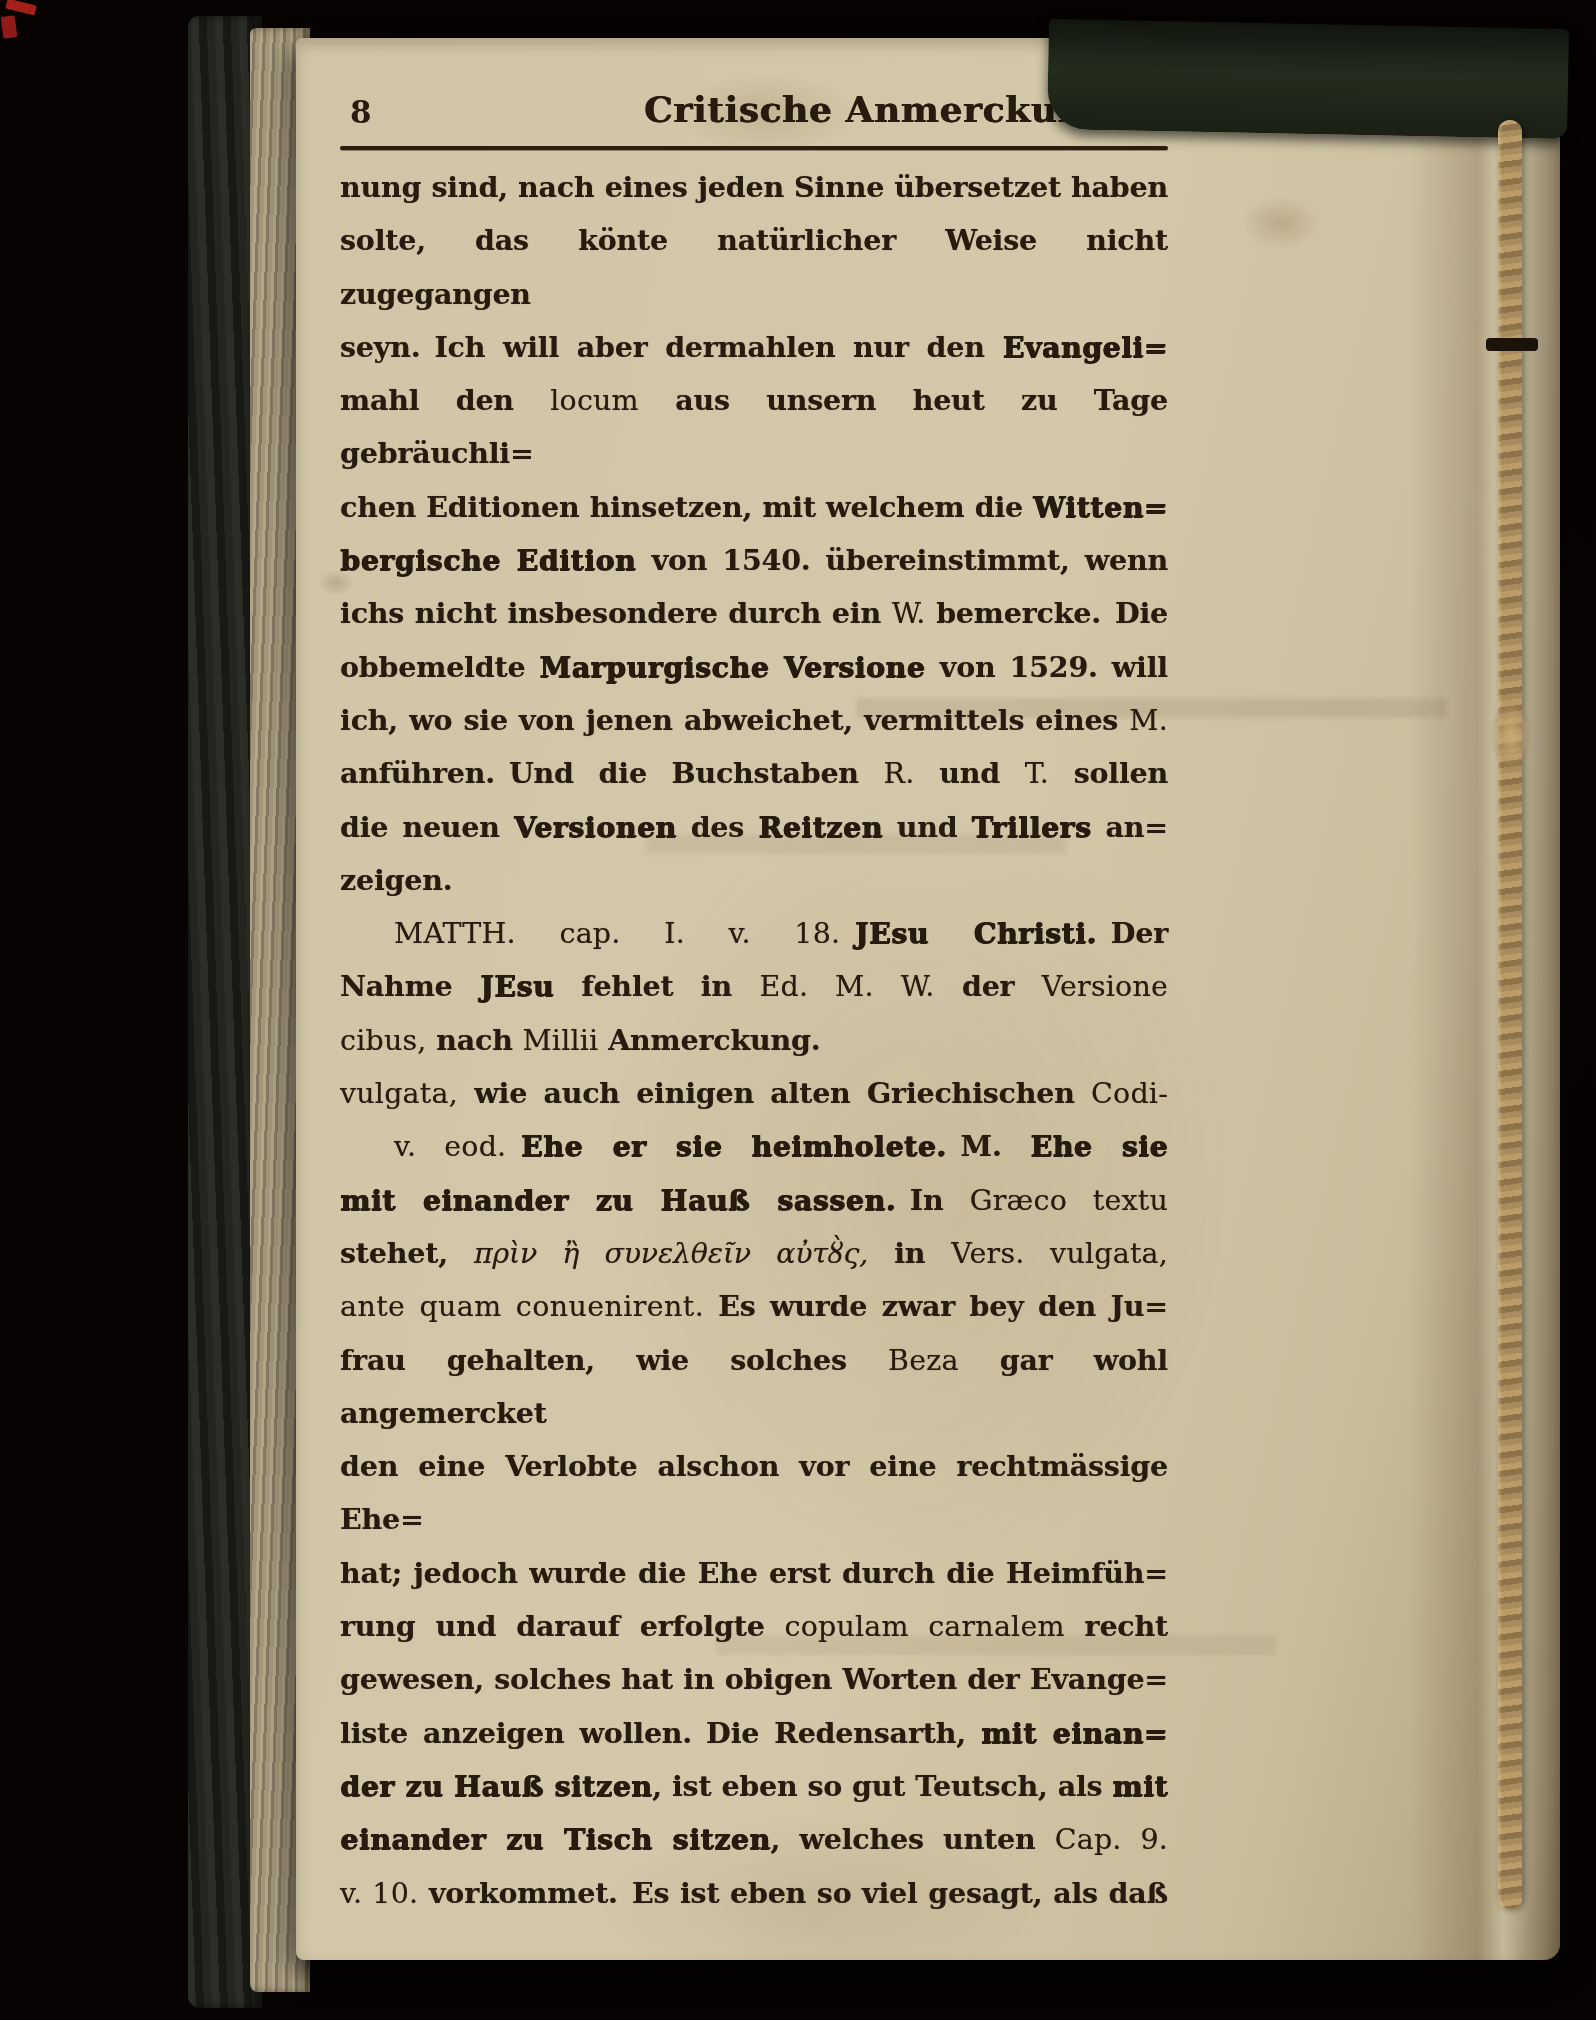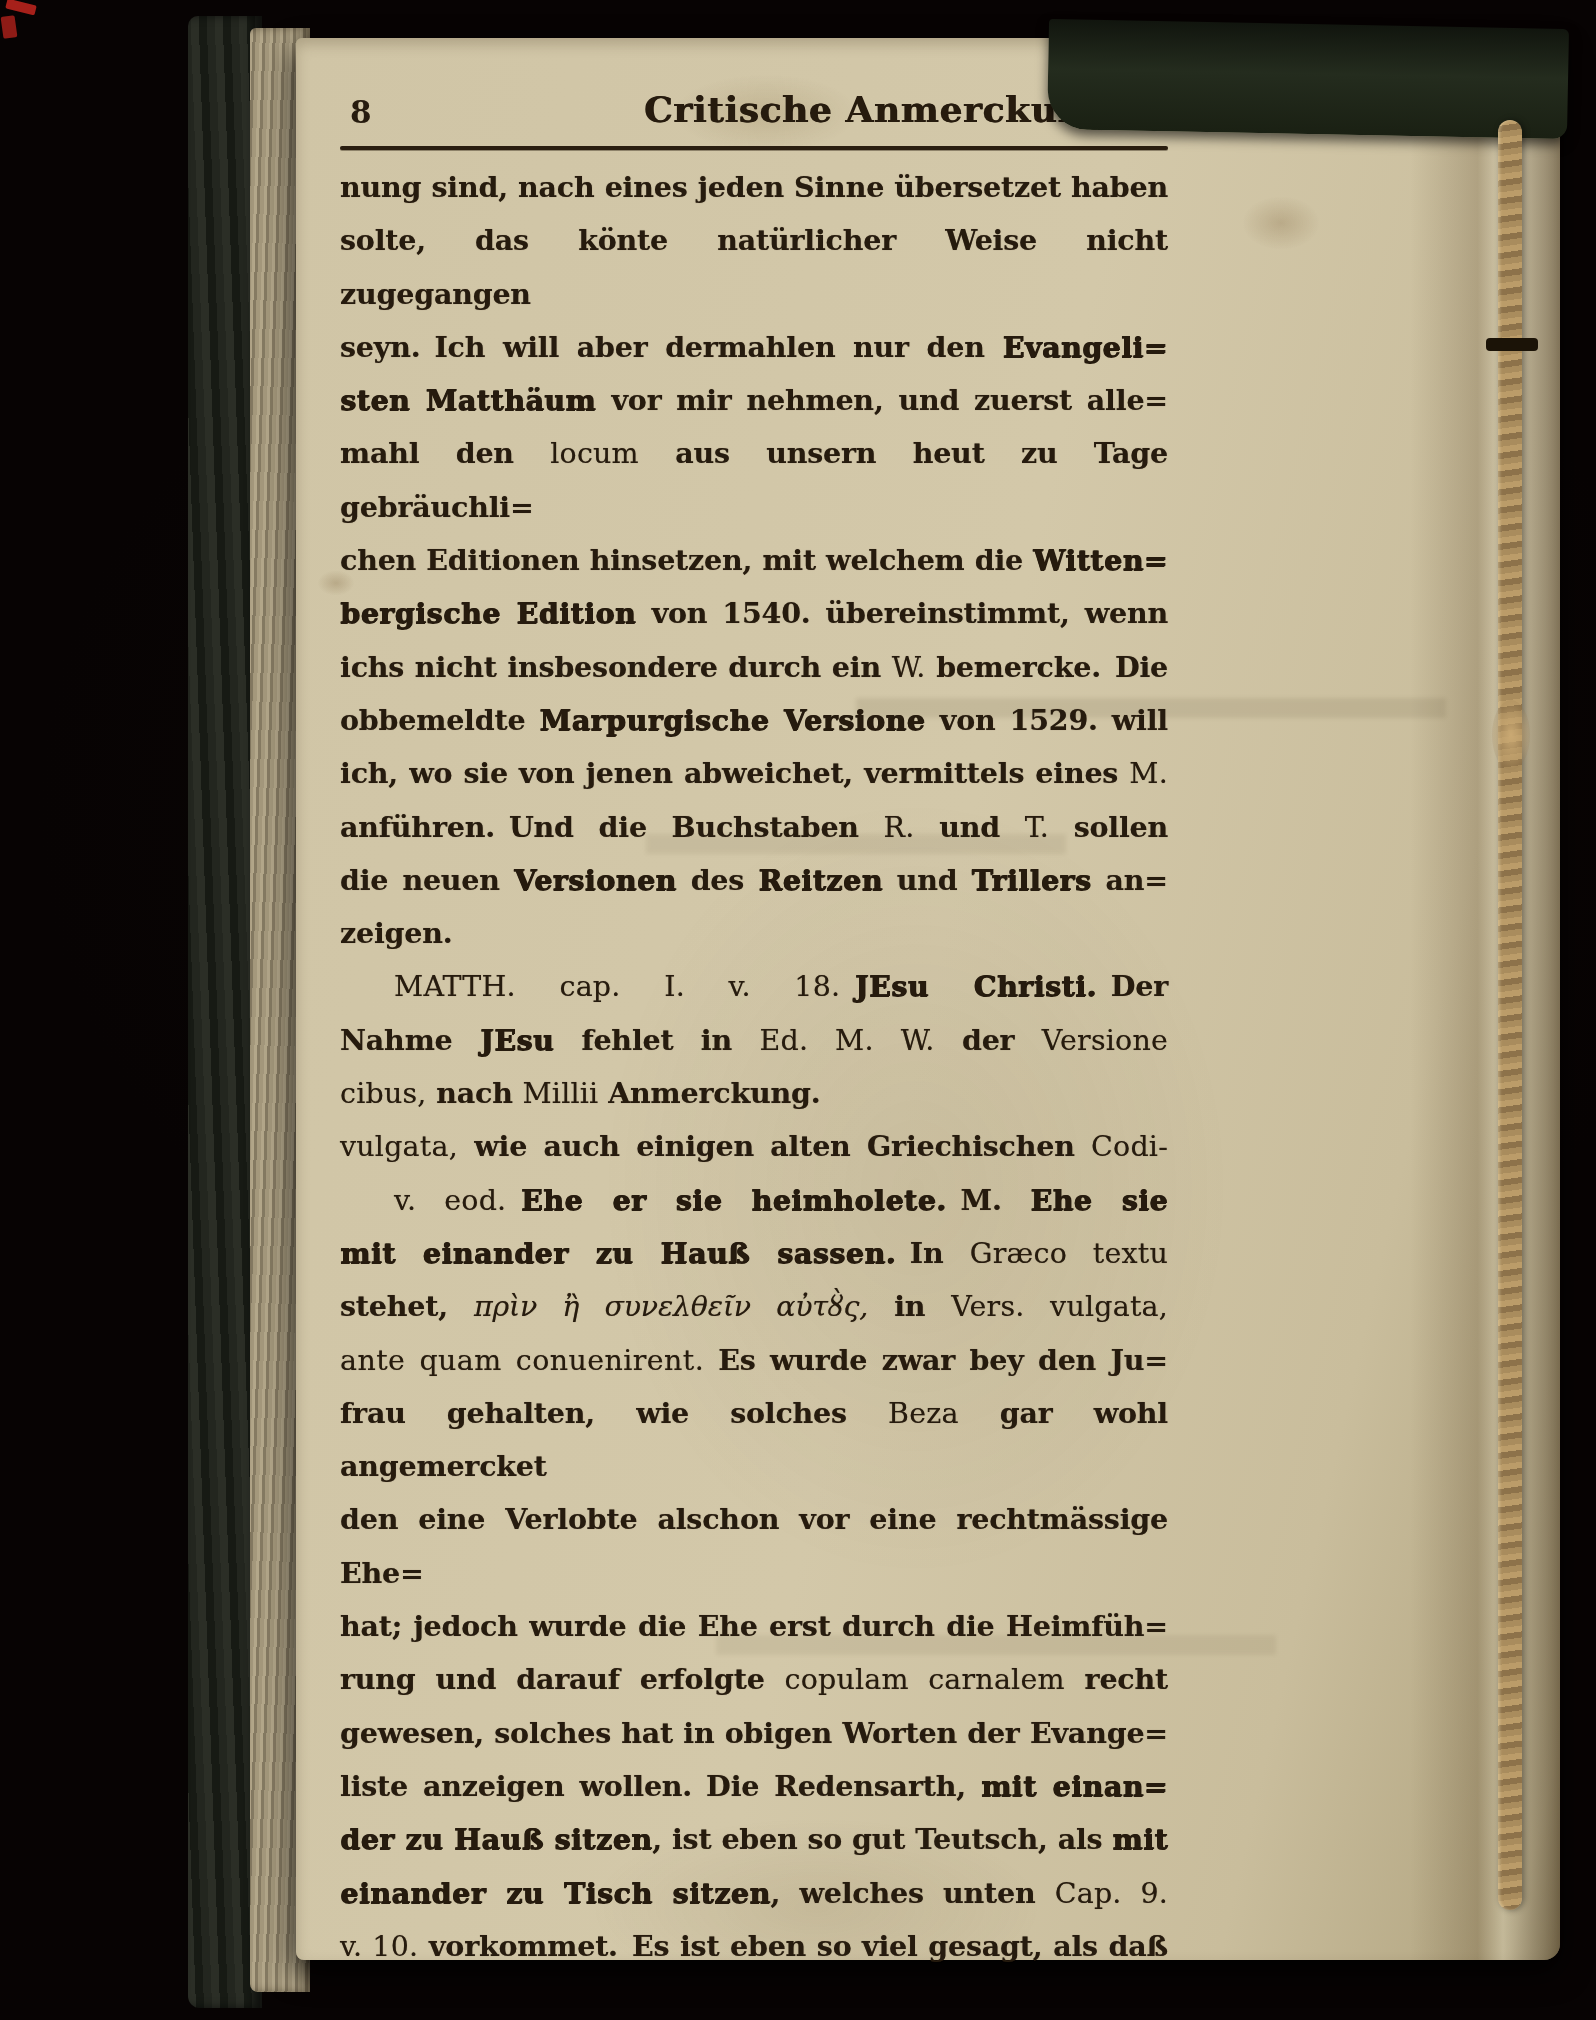--- a/index.html
+++ b/index.html
@@ -83,21 +83,20 @@
     <div class="textblock">
       <div class="hdr">
         <span class="pagenum">8</span>
         <span class="runtitle">Critische Anmerckungen</span>
       </div>
       <div class="rule"></div>
       <div class="lines" id="lines">
           <div class="line"><span class="s-f">nung sind, nach eines jeden Sinne übersetzet haben</span></div>
           <div class="line"><span class="s-f">solte, das könte natürlicher Weise nicht zugegangen</span></div>
           <div class="line"><span class="s-f">seyn. Ich will aber dermahlen nur den </span><span class="s-e">Evangeli=</span></div>
-          <div class="line"><span class="s-e">sten Matthäum </span><span class="s-f">vor mir nehmen, und zuerst alle=</span></div>
           <div class="line"><span class="s-f">mahl den </span><span class="s-a">locum</span><span class="s-f"> aus unsern heut zu Tage gebräuchli=</span></div>
           <div class="line"><span class="s-f">chen Editionen hinsetzen, mit welchem die </span><span class="s-e">Witten=</span></div>
           <div class="line"><span class="s-e">bergische Edition </span><span class="s-f">von 1540. übereinstimmt, wenn</span></div>
           <div class="line"><span class="s-f">ichs nicht insbesondere durch ein </span><span class="s-a">W.</span><span class="s-f"> bemercke. Die</span></div>
           <div class="line"><span class="s-f">obbemeldte </span><span class="s-e">Marpurgische Versione </span><span class="s-f">von 1529. will</span></div>
           <div class="line"><span class="s-f">ich, wo sie von jenen abweichet, vermittels eines </span><span class="s-a">M.</span></div>
           <div class="line"><span class="s-f">anführen. Und die Buchstaben </span><span class="s-a">R.</span><span class="s-f"> und </span><span class="s-a">T.</span><span class="s-f"> sollen</span></div>
           <div class="line"><span class="s-f">die neuen </span><span class="s-e">Versionen</span><span class="s-f"> des </span><span class="s-e">Reitzen</span><span class="s-f"> und </span><span class="s-e">Trillers</span><span class="s-f"> an=</span></div>
           <div class="line left"><span class="s-f">zeigen.</span></div>
           <div class="line ind"><span class="s-a">MATTH. cap. I. v. 18. </span><span class="s-e">JEsu Christi.</span><span class="s-f"> Der</span></div>

